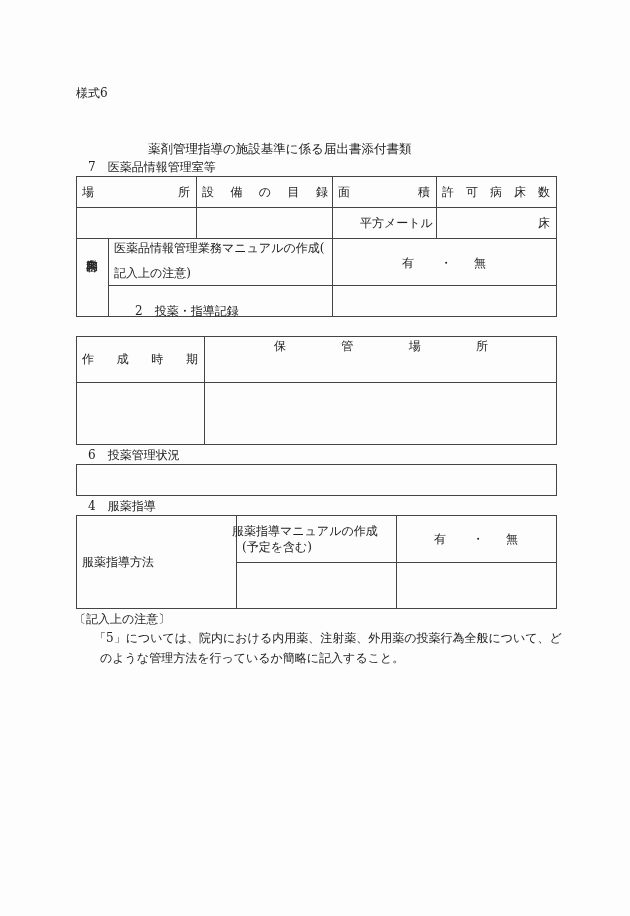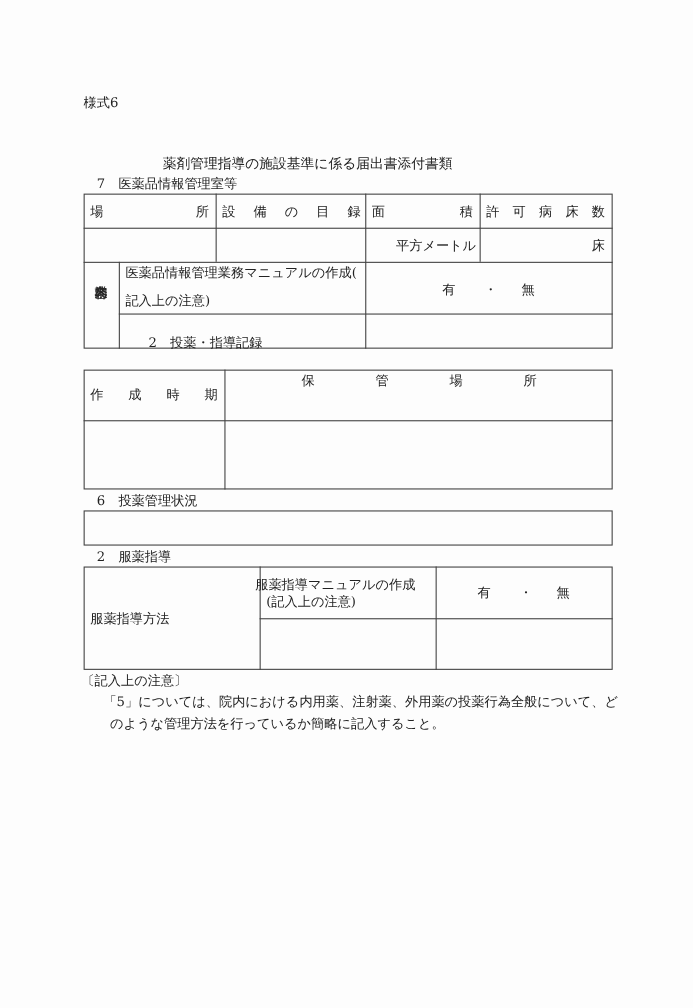--- a/index.html
+++ b/index.html
@@ -83,28 +83,28 @@
     <span>管</span>
     <span>場</span>
     <span>所</span>
   </div>
 <div class="abs" style="left:77px;top:383px;width:127px;height:61px;"></div>
 <div class="abs" style="left:205px;top:383px;width:351px;height:61px;"></div>
 
 <div class="t" style="left:88px;top:448px;">6　投薬管理状況</div>
 <div class="tbl" style="left:76px;top:464px;width:481px;height:32px;"></div>
 
-<div class="t" style="left:88px;top:499px;">2　服薬指導</div>
+<div class="t" style="left:88px;top:499px;">4　服薬指導</div>
 <div class="tbl" style="left:76px;top:515px;width:481px;height:94px;"></div>
 <div class="hl" style="left:236px;top:562px;width:321px;"></div>
 <div class="vl" style="left:236px;top:515px;height:94px;"></div>
 <div class="vl" style="left:396px;top:515px;height:94px;"></div>
 <div class="t" style="left:82px;top:555px;">服薬指導方法</div>
 <div class="t" style="left:232px;top:524px;">服薬指導マニュアルの作成</div>
-<div class="t" style="left:242px;top:540px;">(記入上の注意)</div>
+<div class="t" style="left:242px;top:540px;">(予定を含む)</div>
 <div class="t" style="left:434px;top:532px;">有</div>
 <div class="t" style="left:472px;top:532px;">・</div>
 <div class="t" style="left:506px;top:532px;">無</div>
 <div class="abs" style="left:237px;top:563px;width:159px;height:45px;"></div>
 <div class="abs" style="left:397px;top:563px;width:159px;height:45px;"></div>
 
 <div class="t" style="left:74px;top:612px;">〔記入上の注意〕</div>
 <div class="t" style="left:94px;top:631px;">「5」については、院内における内用薬、注射薬、外用薬の投薬行為全般について、ど</div>
 <div class="t" style="left:100px;top:651px;">のような管理方法を行っているか簡略に記入すること。</div>
 

